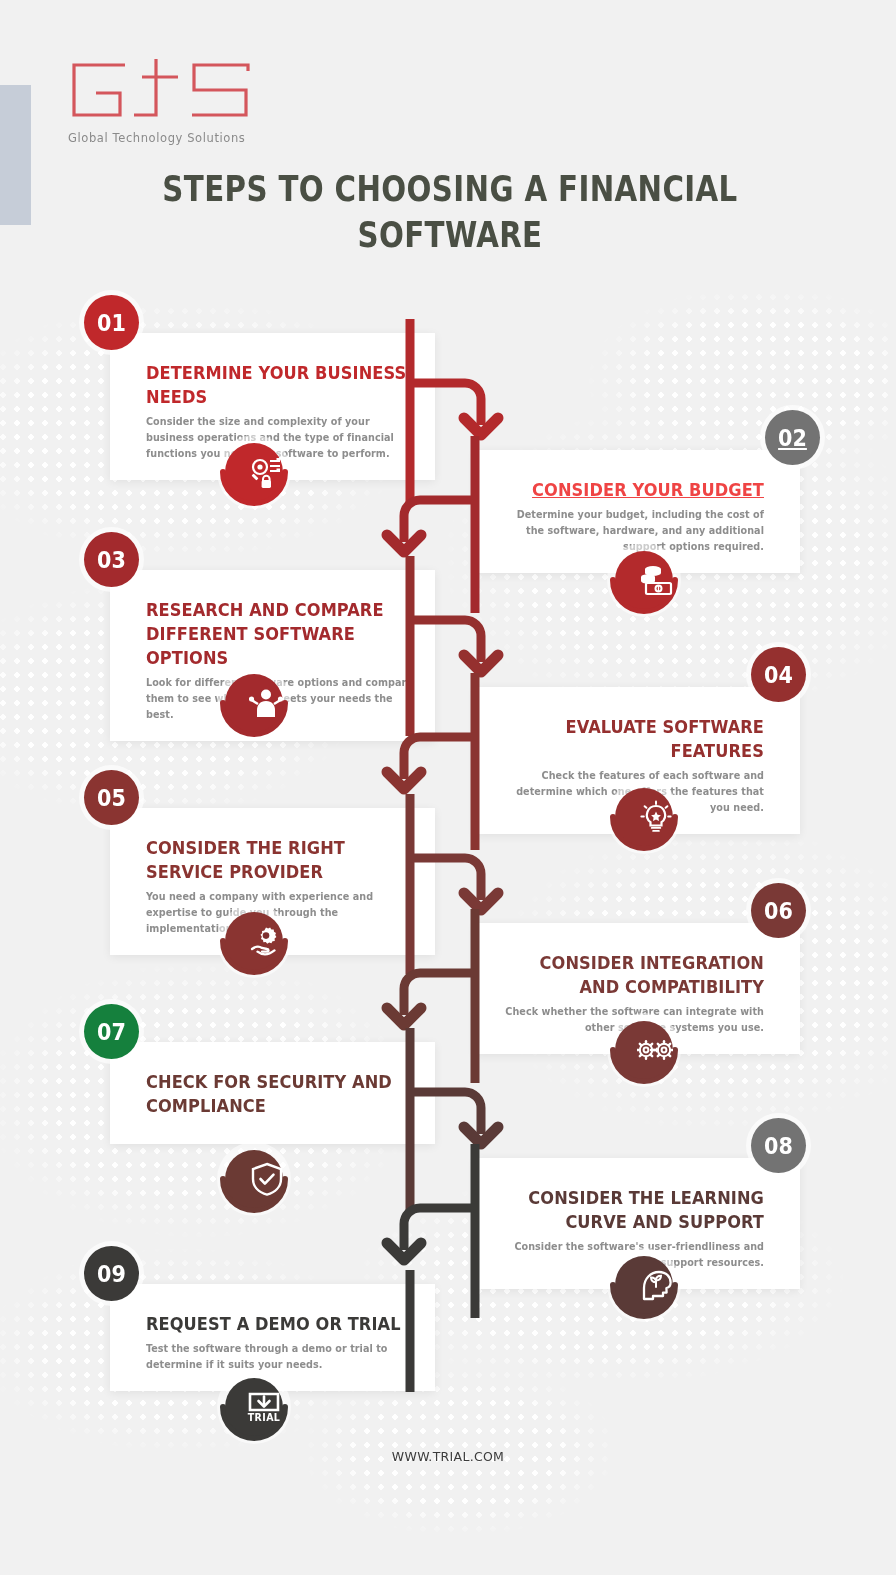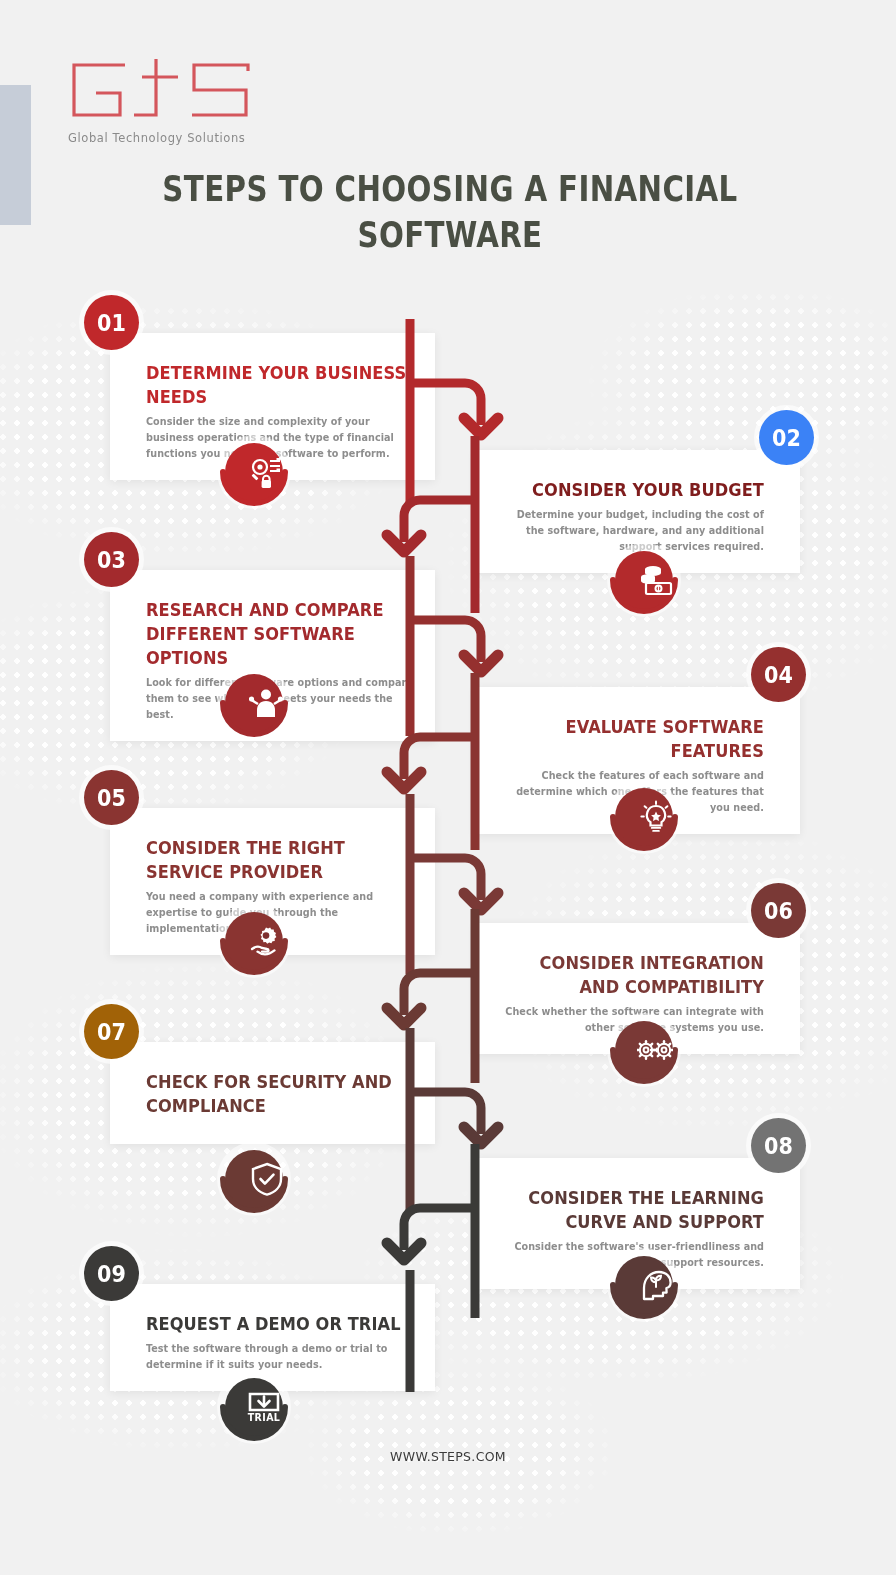--- a/index.html
+++ b/index.html
@@ -210,24 +210,24 @@
         <rect x="21" y="15" width="10" height="2" fill="#ffffff"></rect>
         <rect x="27.5" y="3" width="3.5" height="3.5" fill="#ffffff"></rect>
         <rect x="27.5" y="13.5" width="3.5" height="3.5" fill="#ffffff"></rect>
         <path d="M14 24 a3.3 3.3 0 0 1 6.6 0 v2 h-6.6z" fill="none" stroke="#ffffff" stroke-width="2"></path>
         <rect x="12.6" y="25.5" width="9.4" height="7.5" rx="1.4" fill="#ffffff"></rect>
       </svg>
       </div>
     </div>
     <div class="step" style="left: 475px; top: 450px;">
       <div class="card right" style="min-height: 95px;">
-        <h3 style="color: #7f1d1d;">CONSIDER YOUR BUDGET</h3>
-        <p>Determine your budget, including the cost of the software, hardware, and any additional support services required.</p>
-      </div>
-      <div class="badge" style="background: #3b82f6; top: -40px; left: 284px;">02</div>
+        <h3 style="color: #ef4444; text-decoration: underline;">CONSIDER YOUR BUDGET</h3>
+        <p>Determine your budget, including the cost of the software, hardware, and any additional support options required.</p>
+      </div>
+      <div class="badge" style="background: #737373; top: -40px; left: 290px; text-decoration: underline;">02</div>
       <div class="icon-badge" style="left: 140px; top: 101px;">
         <div class="halo"></div>
         <svg class="arc" viewBox="0 0 70 70">
           <path d="M4,35 a31,31 0 0 0 62,0" fill="none" stroke="#b32a2c" stroke-width="6" stroke-linecap="round"></path>
         </svg>
         <div class="disc" style="background: rgb(179, 42, 44);"></div>
         <svg class="glyph" width="34" height="34" viewBox="0 0 34 34">
         <ellipse cx="14" cy="6" rx="8" ry="3" fill="#ffffff"></ellipse>
         <path d="M6 6 v4 a8 3 0 0 0 16 0 V6" fill="#ffffff"></path>
         <ellipse cx="9" cy="14" rx="7" ry="2.7" fill="#ffffff"></ellipse>
@@ -349,21 +349,21 @@
         </g>
         <path d="M13 15 h8" stroke="#ffffff" stroke-width="2.4"></path>
         <path d="M19 12.2 l3 2.8-3 2.8z" fill="#ffffff"></path>
       </svg>
       </div>
     </div>
     <div class="step" style="left: 110px; top: 1042px;">
       <div class="card left" style="min-height: 102px;">
         <h3 style="color: rgb(107, 58, 52);">CHECK FOR SECURITY AND COMPLIANCE</h3>
       </div>
-      <div class="badge" style="background: #a16207; top: -38px; left: -26px; text-align: center;">07</div>
+      <div class="badge" style="background: #15803d; top: -38px; left: -26px; text-align: center;">07</div>
       <div class="icon-badge" style="left: 115px; top: 108px;">
         <div class="halo"></div>
         <svg class="arc" viewBox="0 0 70 70">
           <path d="M4,35 a31,31 0 0 0 62,0" fill="none" stroke="#6b3a34" stroke-width="6" stroke-linecap="round"></path>
         </svg>
         <div class="disc" style="background: rgb(107, 58, 52);"></div>
         <svg class="glyph" width="32" height="34" viewBox="0 0 32 34">
         <path d="M16 2 L30 7 v10 c0 8-6 13.4-14 15.6C8 30.4 2 25 2 17 V7z" fill="none" stroke="#ffffff" stroke-width="2.4"></path>
         <path d="M9.5 17 l4.4 4.6 8.6-9" fill="none" stroke="#ffffff" stroke-width="2.6" stroke-linecap="round" stroke-linejoin="round"></path>
       </svg>
@@ -406,13 +406,13 @@
         <svg class="glyph" width="38" height="34" viewBox="0 0 38 34">
         <path d="M5 4 h28 v16 h-28z" fill="none" stroke="#ffffff" stroke-width="2.6"></path>
         <path d="M19 6.5 v8" stroke="#ffffff" stroke-width="2.6" stroke-linecap="round"></path>
         <path d="M13.5 11 L19 16.5 24.5 11" fill="none" stroke="#ffffff" stroke-width="2.6" stroke-linecap="round" stroke-linejoin="round"></path>
         <text x="19" y="31" text-anchor="middle" font-family="DejaVu Sans Condensed, Liberation Sans, sans-serif" font-size="10.5" font-weight="bold" fill="#ffffff" letter-spacing=".4">TRIAL</text>
       </svg>
       </div>
     </div>
   </div>
 
-<div class="footer">WWW.STEPS.COM</div>
+<div class="footer">WWW.TRIAL.COM</div>
 
 </body></html>

